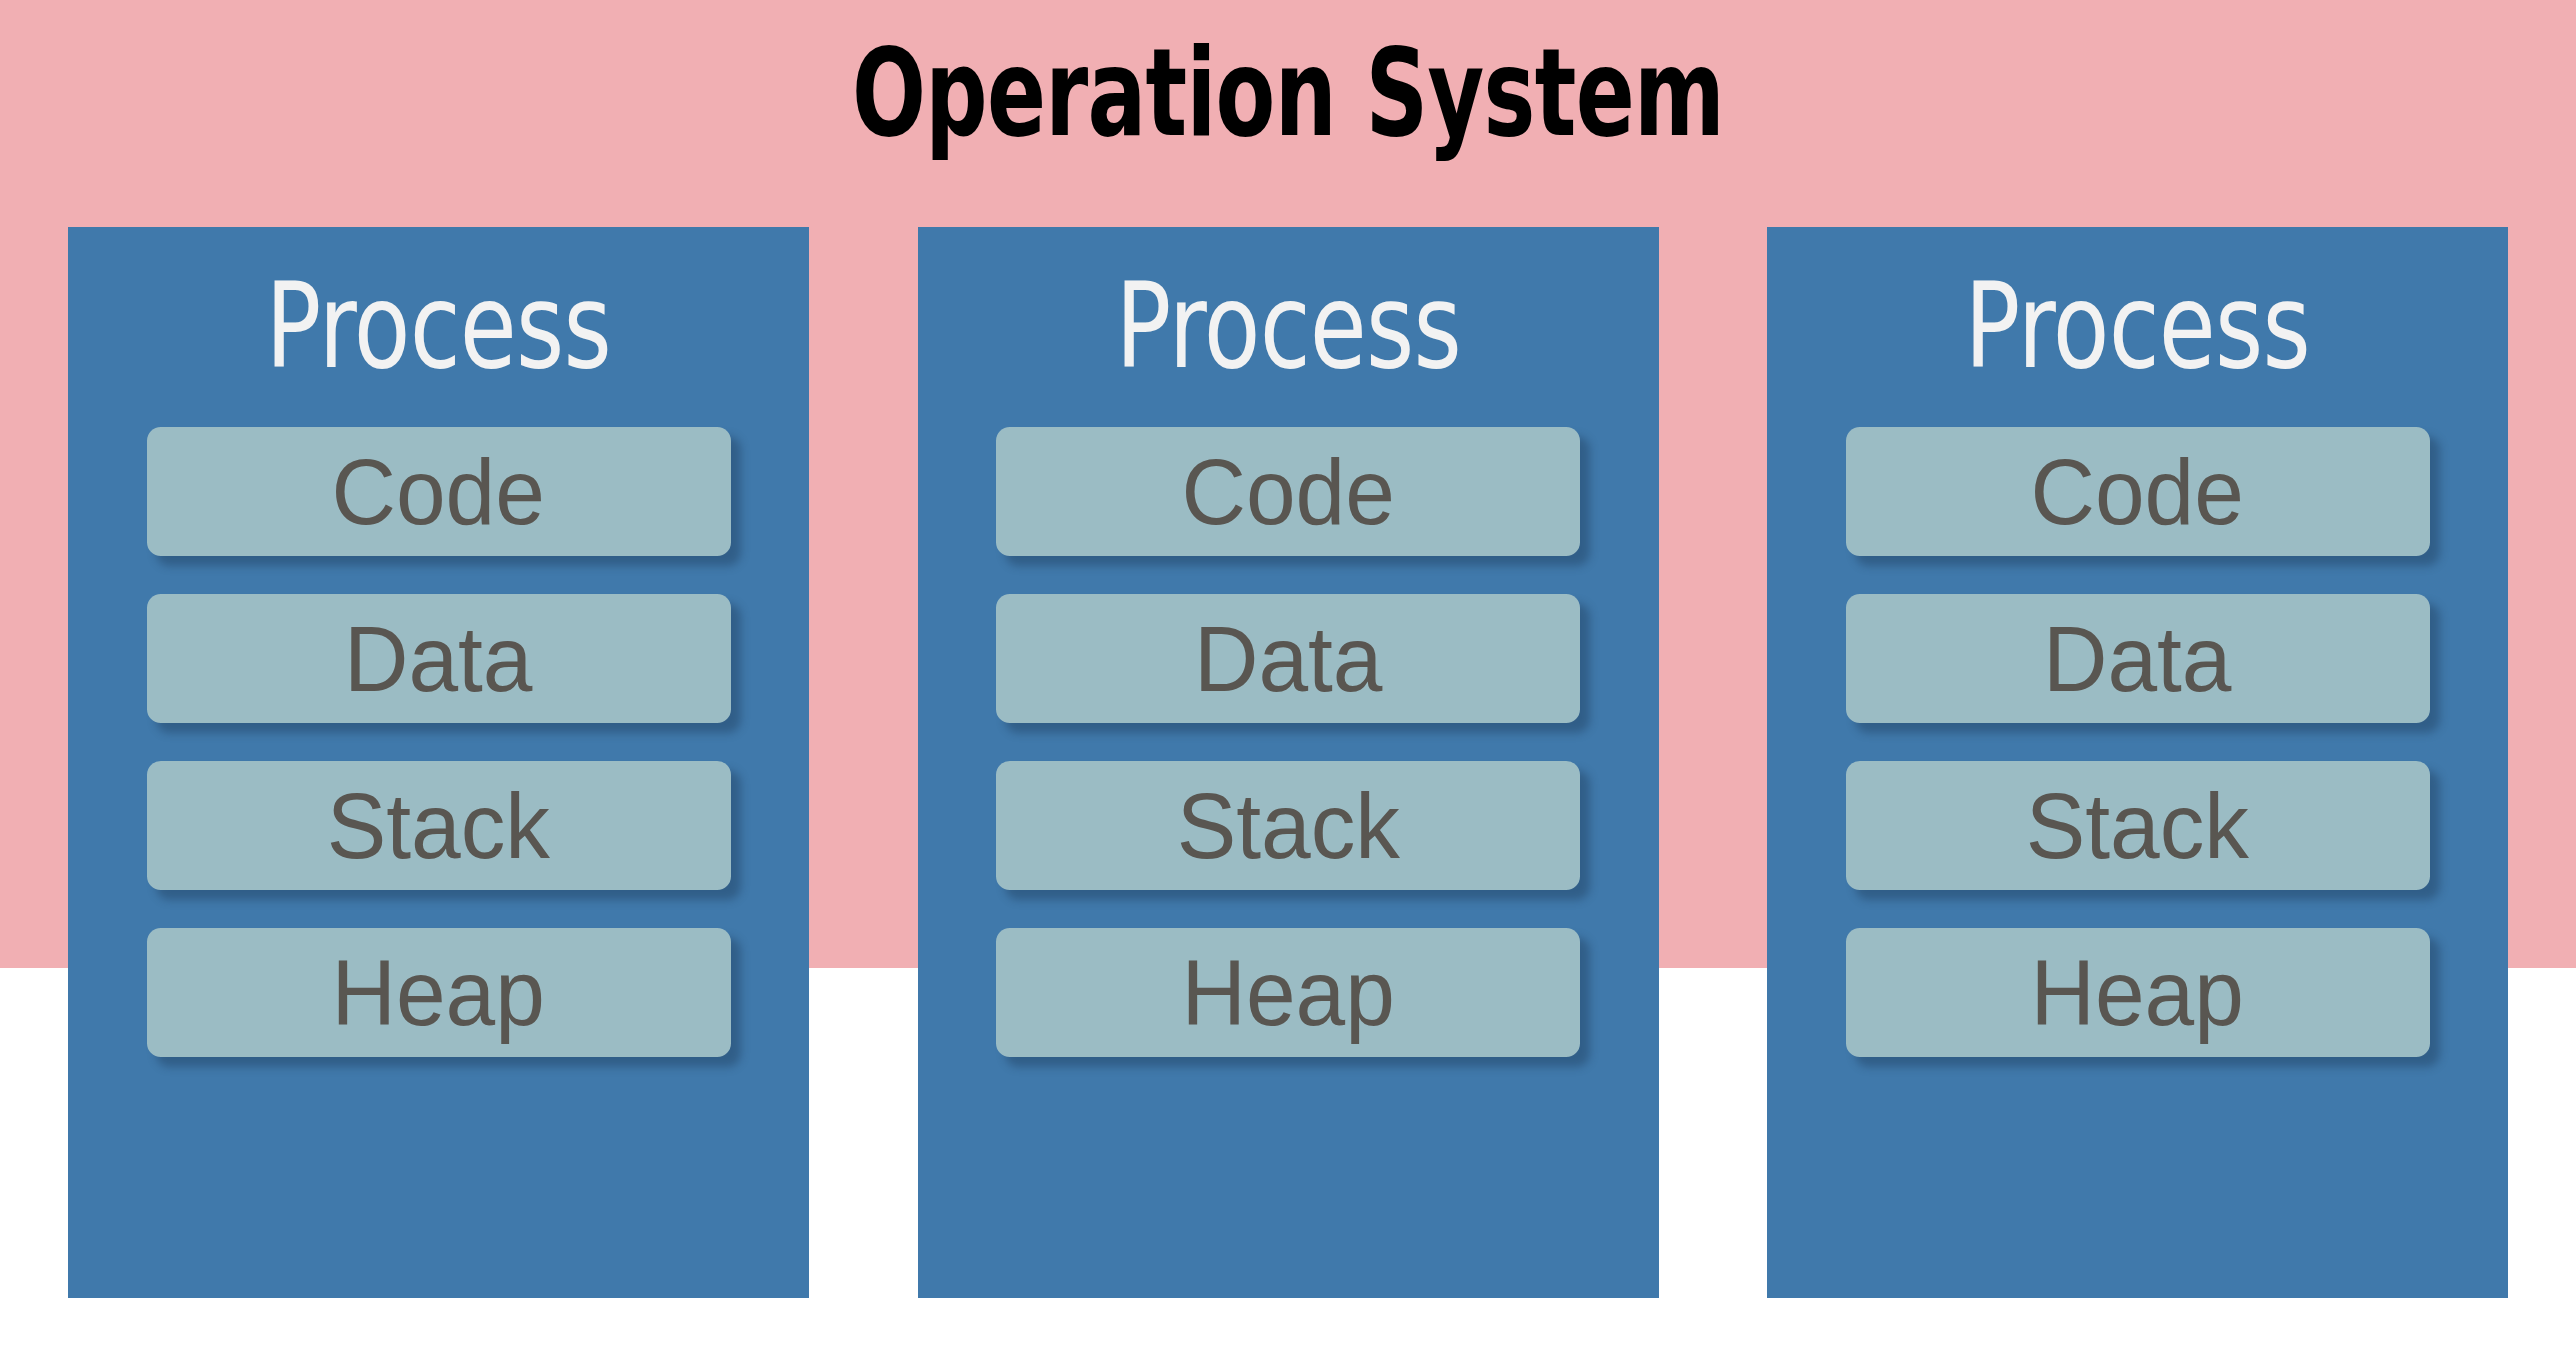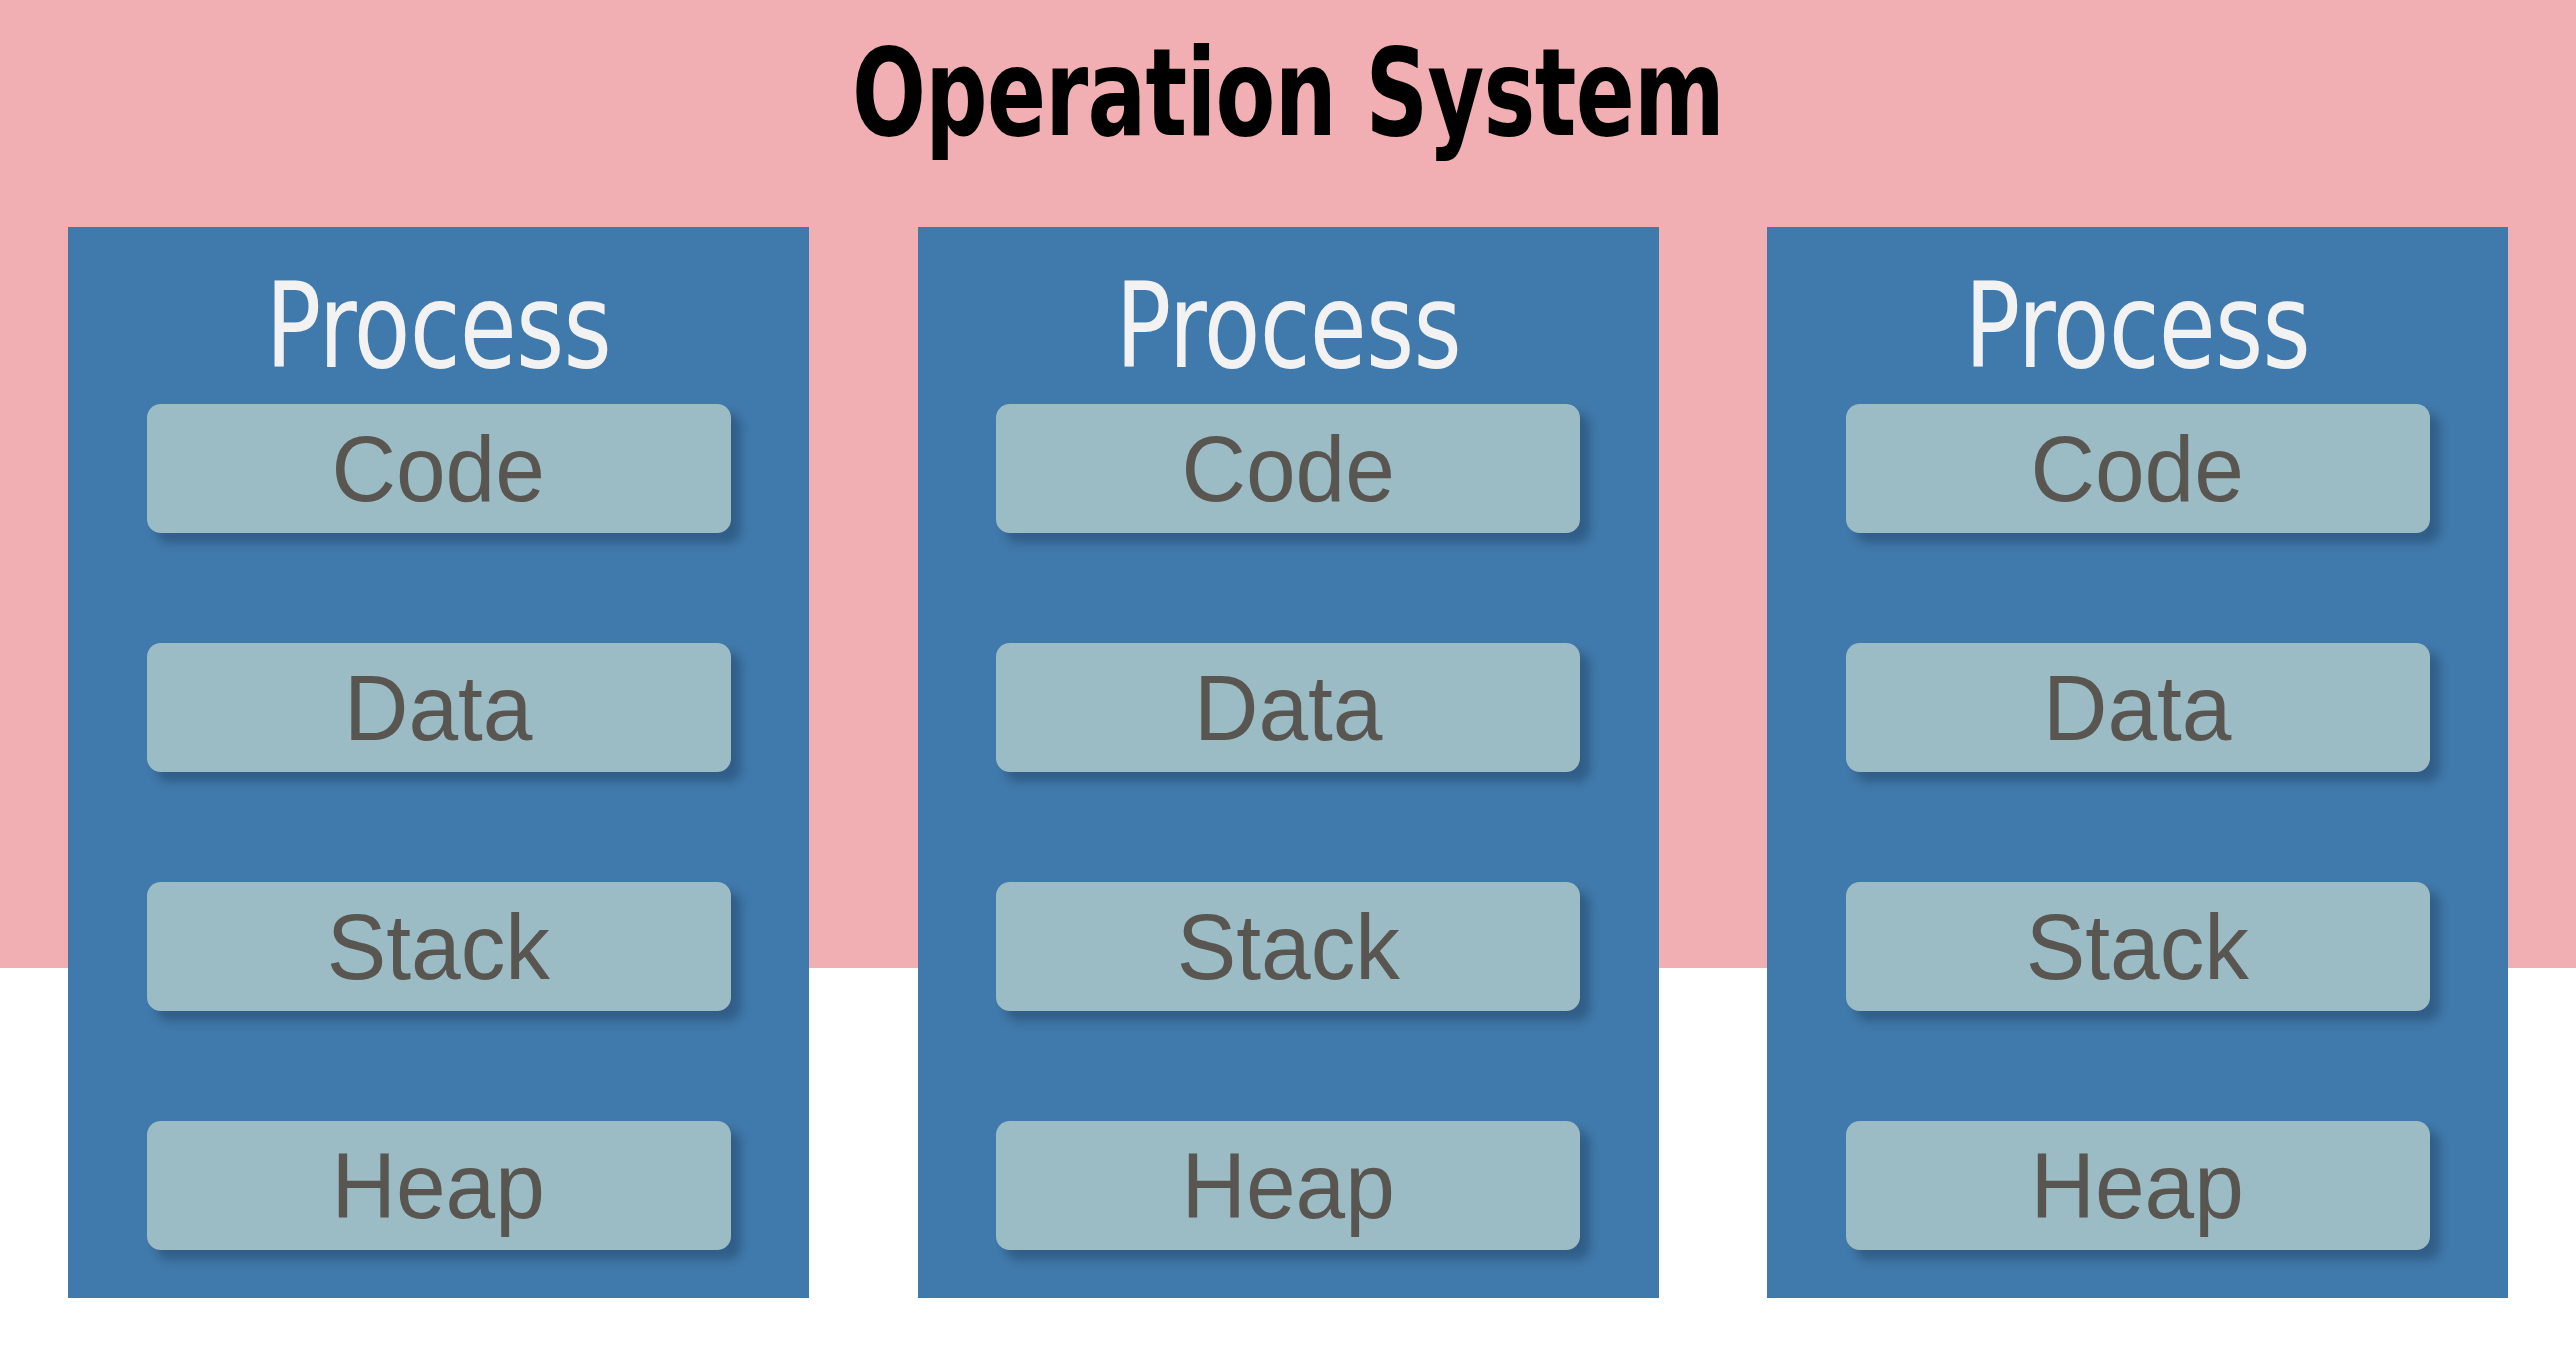--- a/index.html
+++ b/index.html
@@ -68,25 +68,25 @@
     font-size: 117px;
     line-height: 117px;
     margin-top: 41px;
     margin-bottom: 0;
     letter-spacing: -0.9px;
     transform: scaleX(0.88);
     white-space: nowrap;
   }
 
   .segment-list {
-    margin-top: 19px;
+    margin-top: 42px;
     width: 584px;
     display: flex;
     flex-direction: column;
-    gap: 110px;
+    gap: 38px;
   }
 
   .segment-box {
     width: 584px;
     height: 129px;
     background: #9BBCC4;
     border-radius: 13.8px;
     box-shadow: 9.5px 9.5px 8.6px rgba(20, 45, 70, 0.34);
     display: flex;
     align-items: center;

